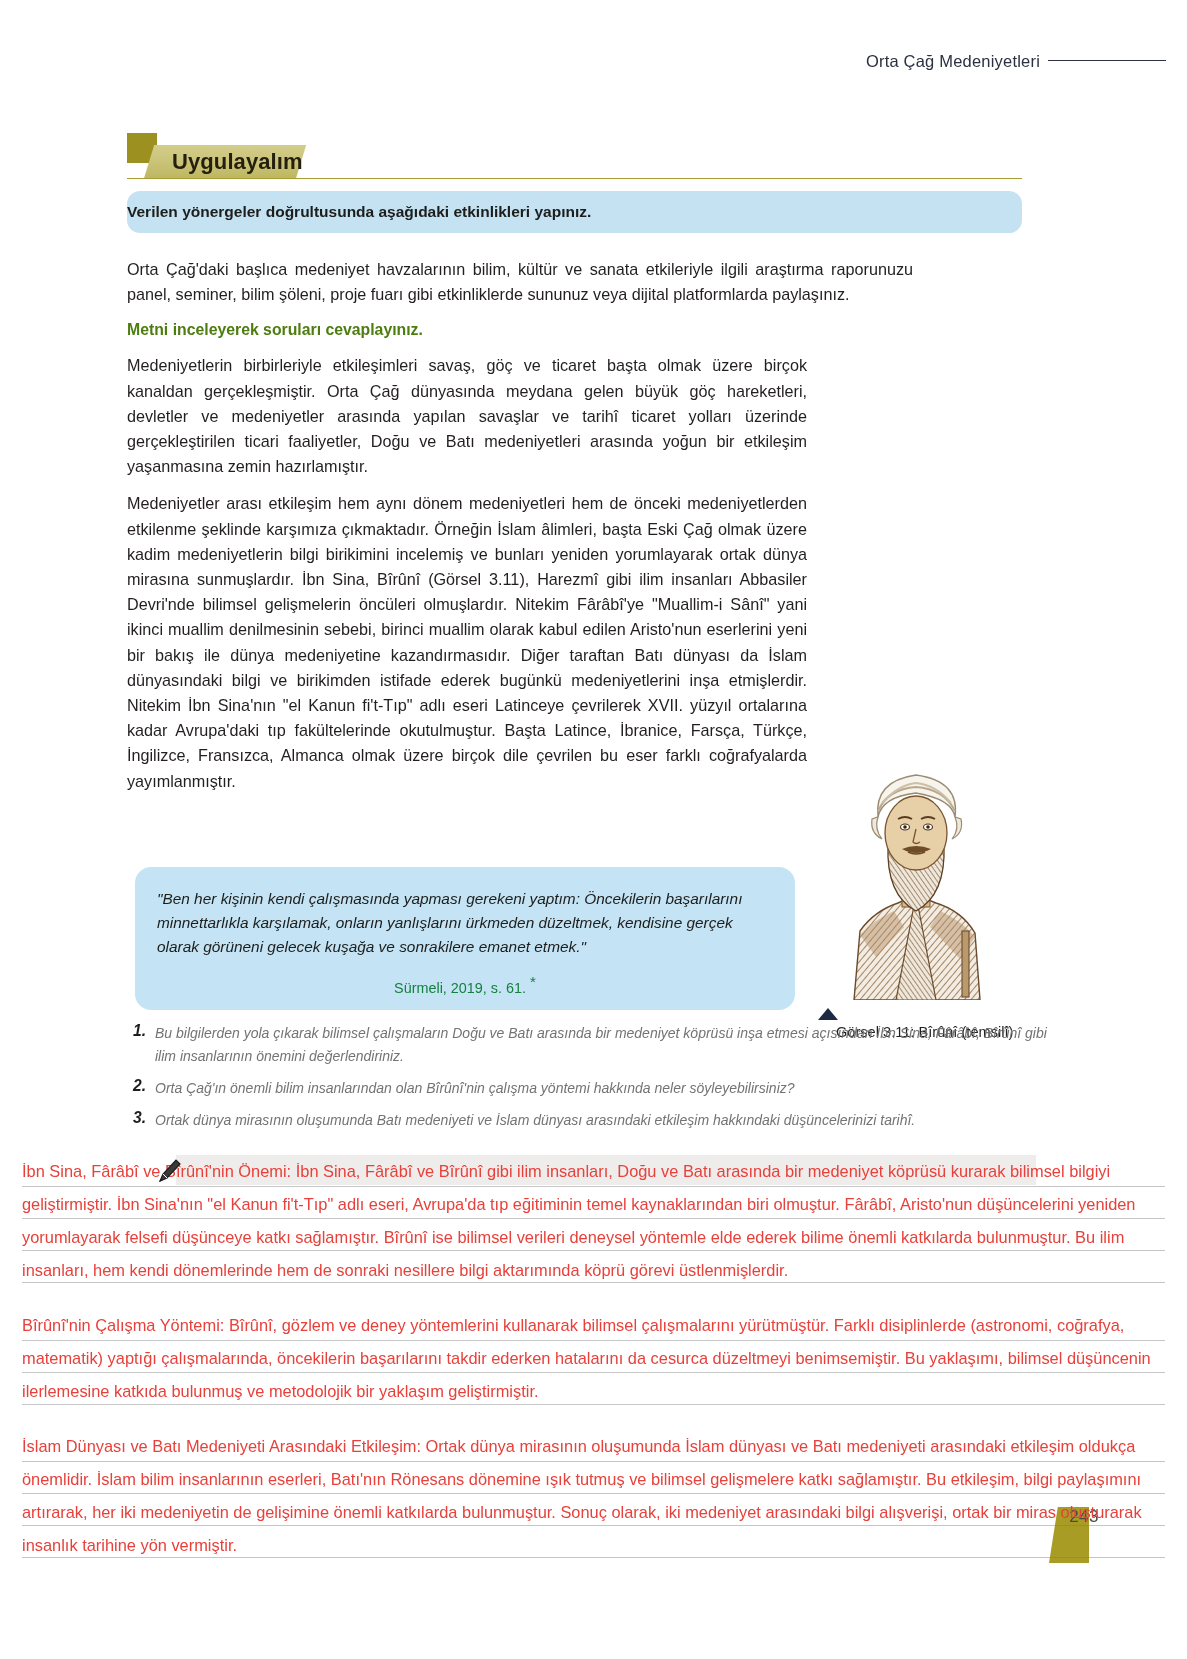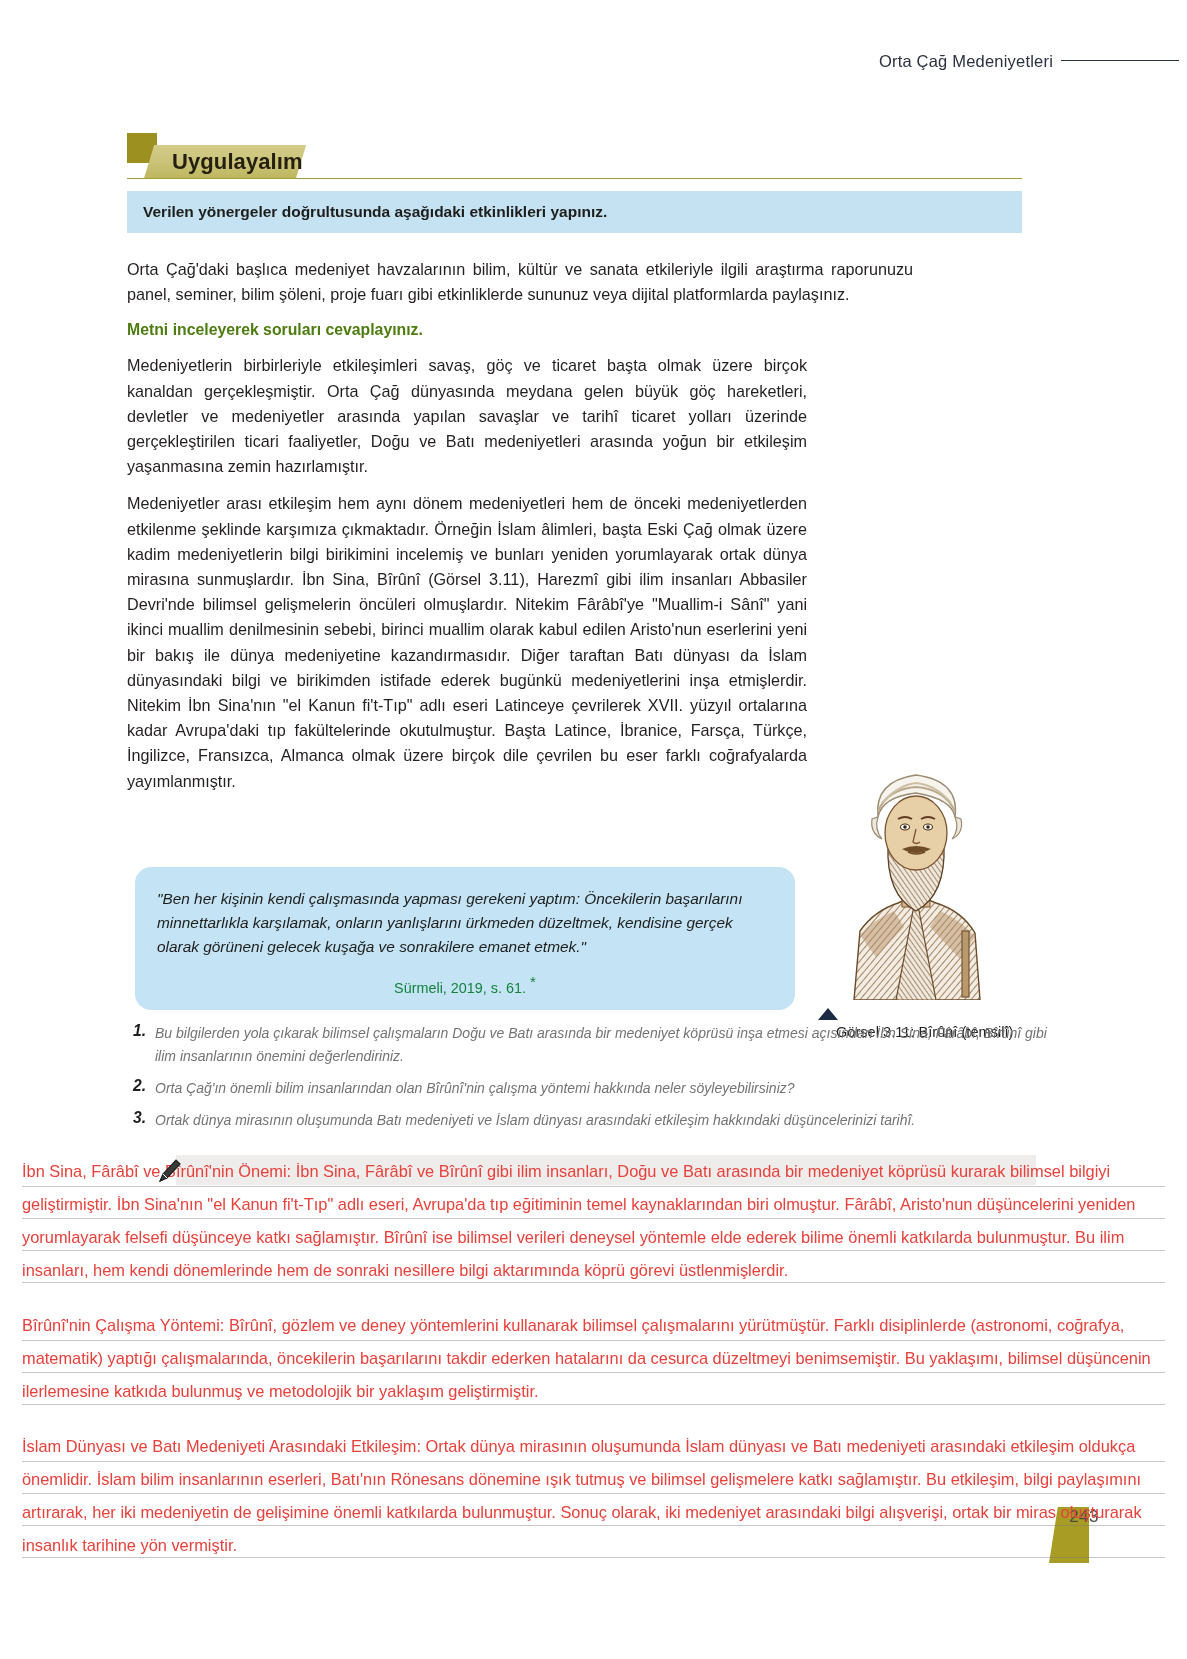--- a/index.html
+++ b/index.html
@@ -10,21 +10,21 @@
     color:#231f20;
     position:relative;
     overflow:hidden;
   }
   .page{position:relative;width:1187px;height:1659px;}
 
   
   .header{
     position:absolute;left:0;top:52px;width:1187px;
     display:flex;align-items:center;justify-content:flex-end;
-    padding-right:8px;box-sizing:border-box;
+    padding-right:21px;box-sizing:border-box;
   }
   .header-title{
     font-size:16.5px;color:#2b3140;letter-spacing:.2px;white-space:nowrap;
   }
   .header-rule{
     display:inline-block;width:118px;height:0;border-top:1.6px solid #2b3140;
     margin-left:8px;margin-bottom:3px;
   }
 
   
@@ -44,21 +44,21 @@
   }
   .badge-underline{
     position:absolute;left:0;top:45px;width:895px;height:0;
     border-top:1.8px solid #a89d33;
   }
 
   
   .instr-banner{
     position:absolute;left:127px;top:191px;width:895px;height:42px;
     background:#c4e2f2;display:flex;align-items:center;
-    box-sizing:border-box;padding-left:16px;
+    box-sizing:border-box;border-radius:13px;
   }
   .instr-banner-text{font-size:15.5px;font-weight:bold;color:#1d1d1b;}
 
   
   .col{position:absolute;left:127px;top:245px;width:786px;}
   p.body{
     margin:12px 0 12px 0;
     font-size:16.2px;line-height:25.2px;
     text-align:justify;color:#231f20;
     -webkit-hyphens:none;hyphens:none;

